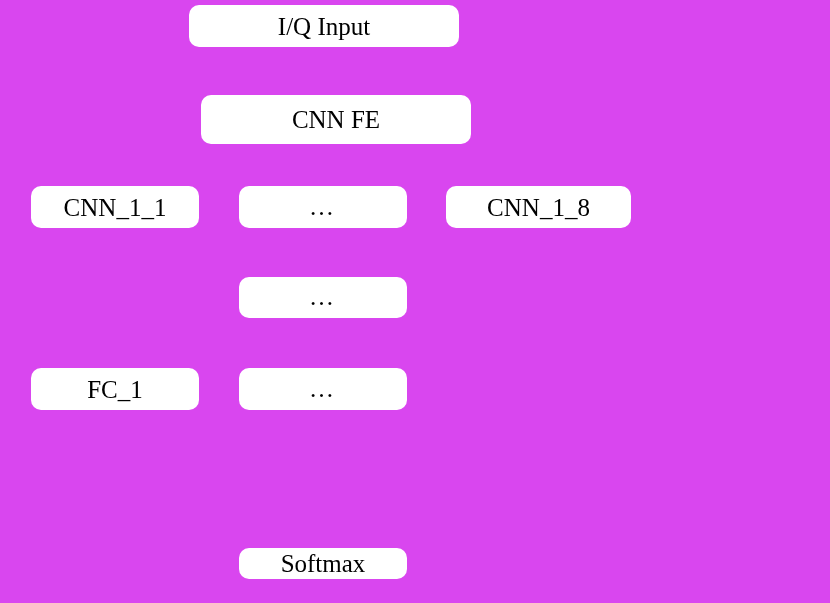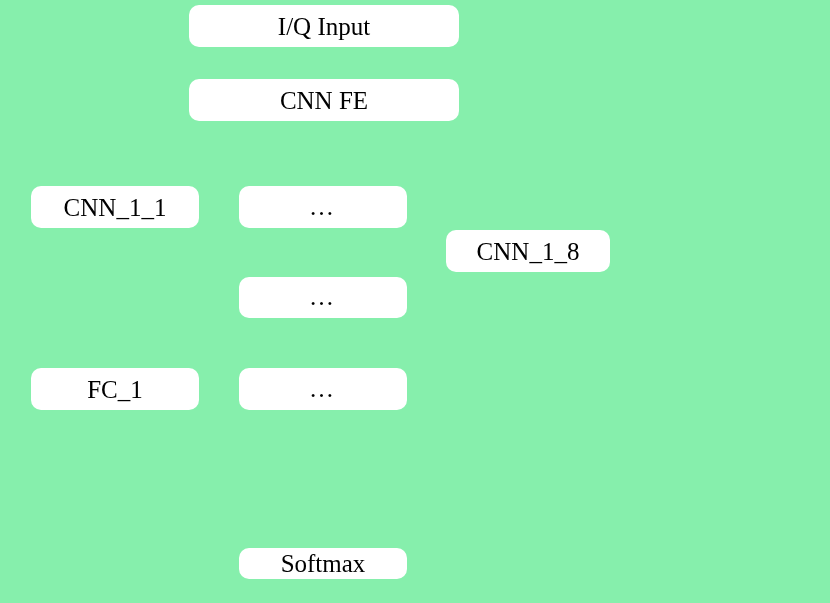--- a/index.html
+++ b/index.html
@@ -12,44 +12,44 @@
     background: #000000;
     font-family: "Liberation Serif", "DejaVu Serif", serif;
     position: relative;
     overflow: hidden;
   }
   .canvas {
     position: absolute;
     left: 0; top: 0;
     width: 830px;
     height: 603px;
-    background: #86efac;
+    background: #d946ef;
   }
   .node {
     position: absolute;
     background: #ffffff;
     color: #000000;
     border-radius: 10px;
     display: flex;
     align-items: center;
     justify-content: center;
     font-size: 25px;
     line-height: 1;
     box-sizing: border-box;
     white-space: nowrap;
   }
   
   .col-wide { left: 189px; width: 270px; }
   
   .col-l { left: 31px;  width: 168px; text-align: center; }
   .col-m { left: 239px; width: 168px; }
-  .col-r { left: 446px; width: 164px; margin-top: 44px; }
+  .col-r { left: 446px; width: 185px; }
   
   .row1 { top: 5px;   height: 42px; }
-  .row2 { top: 79px;  height: 42px; }
+  .row2 { top: 95px;  height: 49px; margin-left: 12px; }
   .row3 { top: 186px; height: 42px; }
   .row4 { top: 277px; height: 41px; }
   .row5 { top: 368px; height: 42px; }
   .row6 { top: 459px; height: 41px; }
   .row7 { top: 548px; height: 31px; }
   
   .ellipsis-node {
     letter-spacing: 3px;
     align-items: flex-end;
     padding-bottom: 9px;

